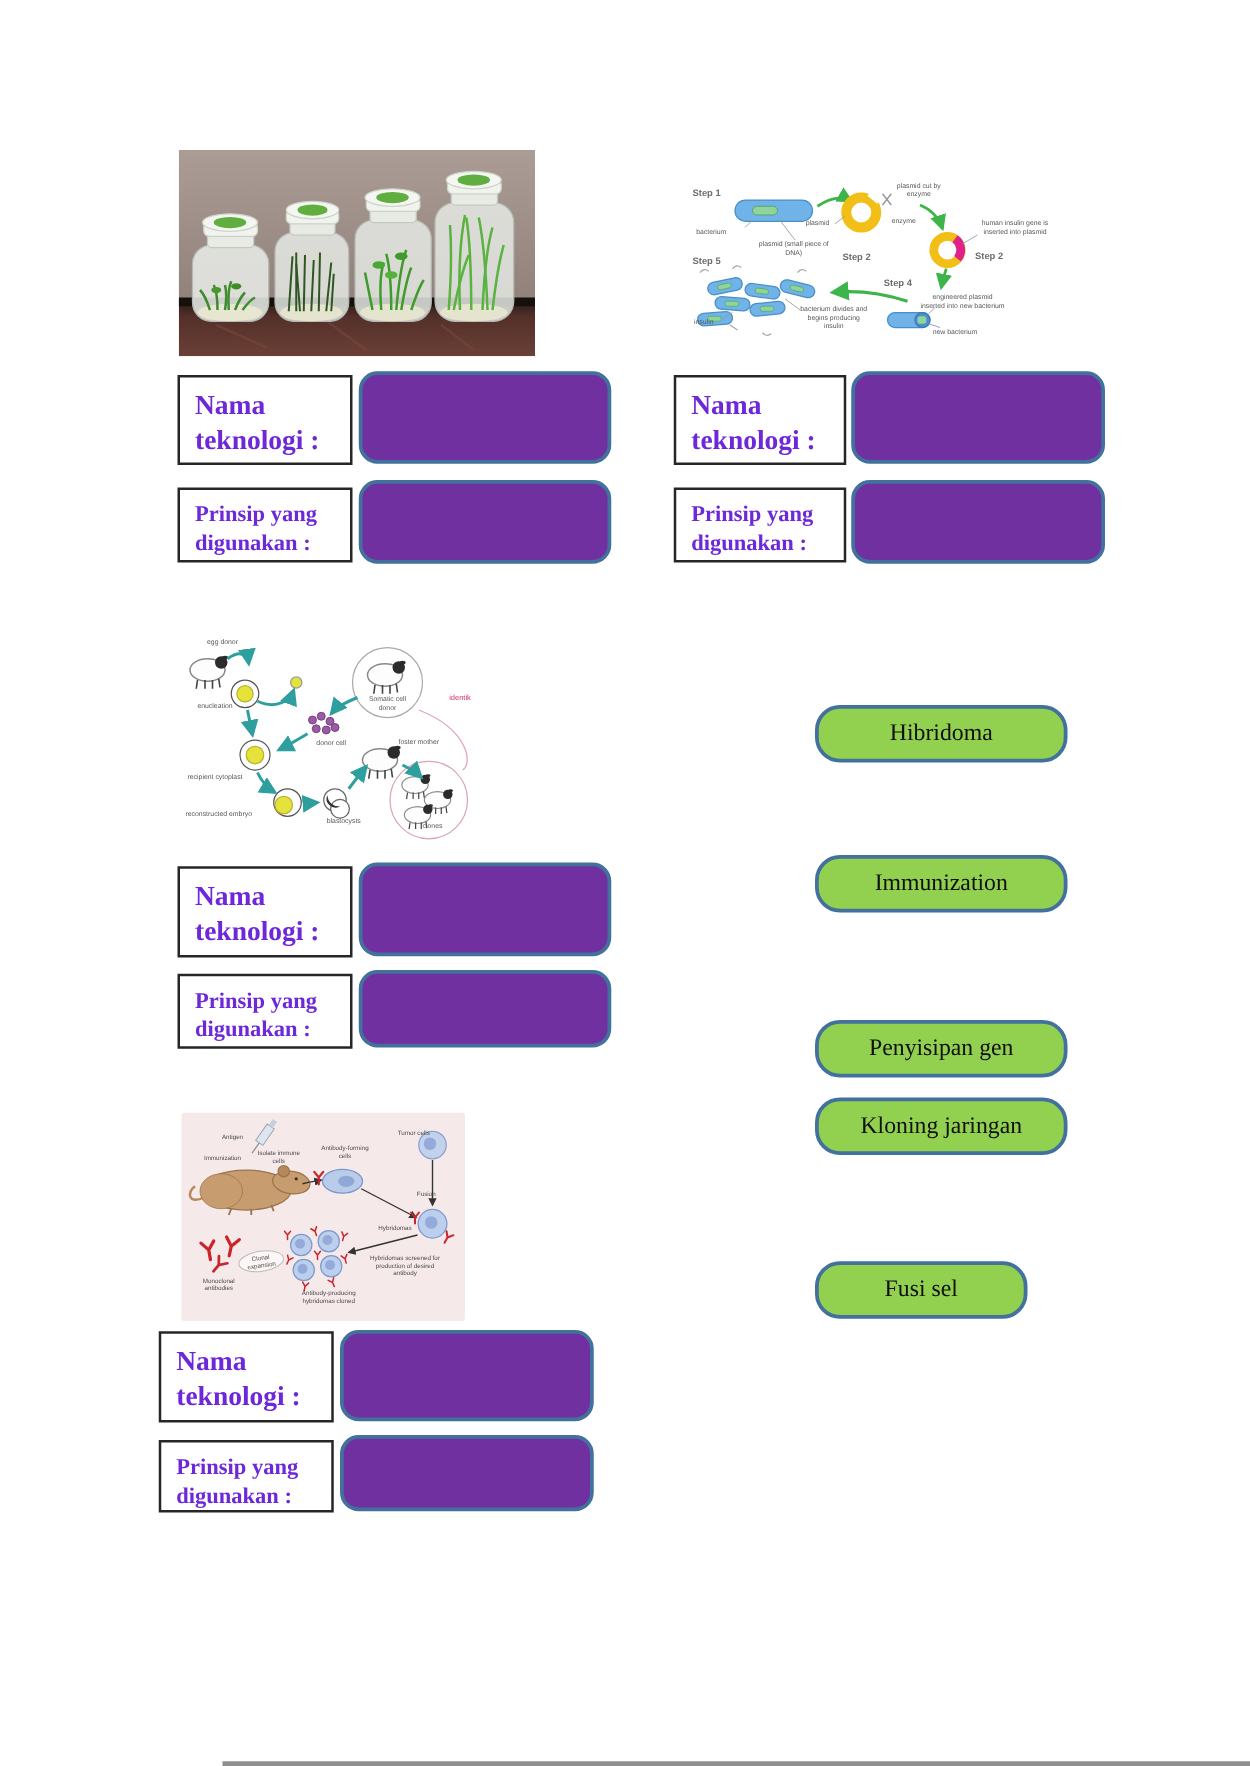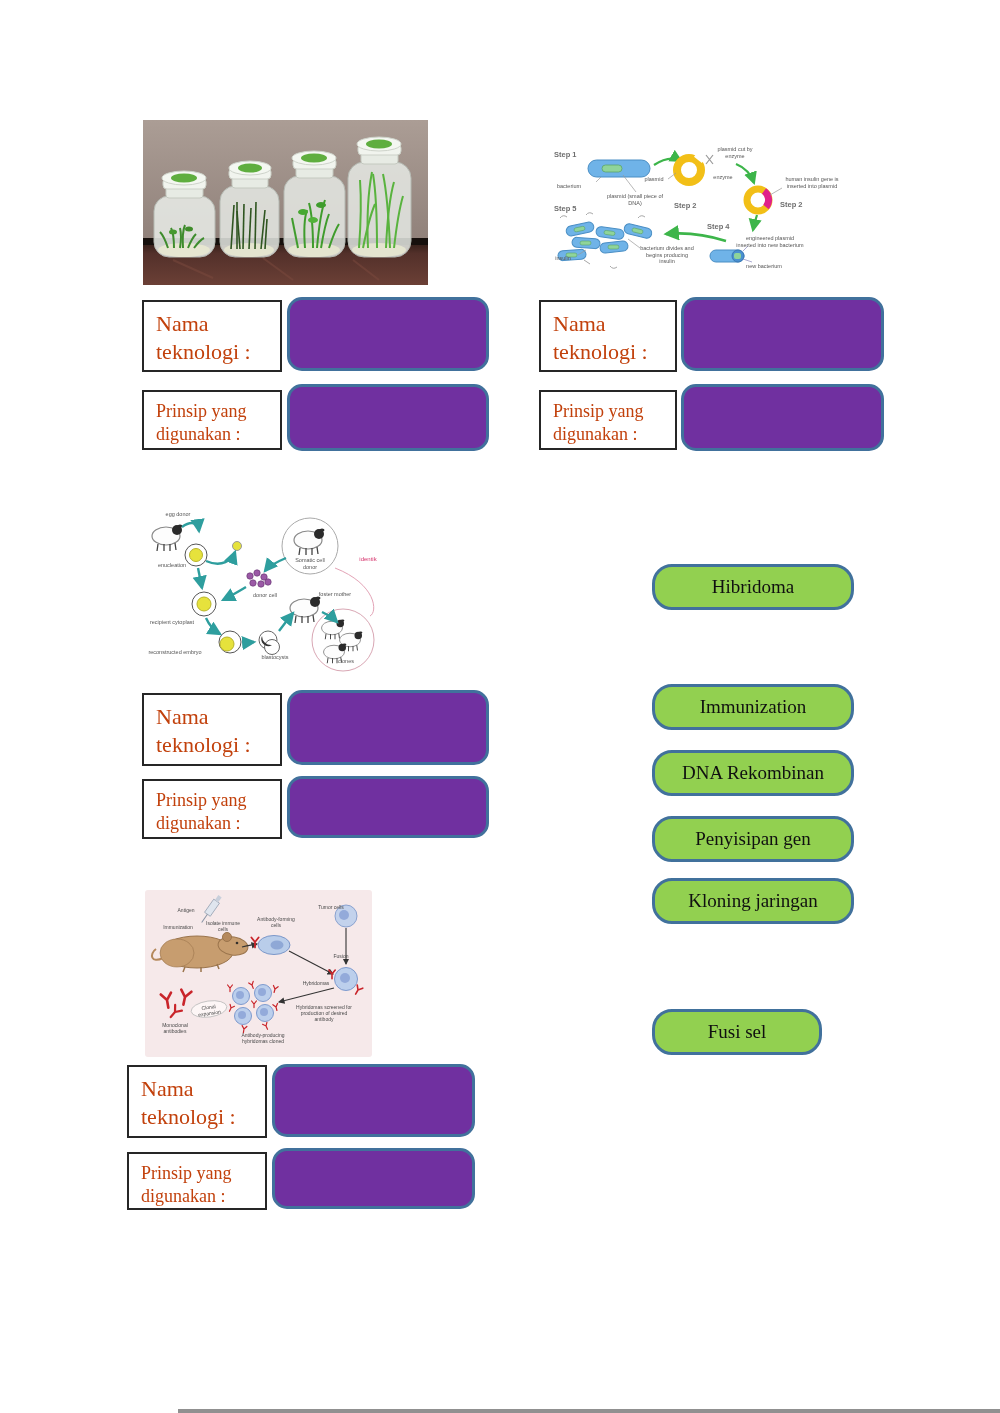--- a/index.html
+++ b/index.html
@@ -1,20 +1,20 @@
 <!DOCTYPE html>
 <html><head>
 <meta charset="utf-8">
 <style>
   html,body{margin:0;padding:0;background:#ffffff;}
   #page{position:relative;width:1000px;height:1413px;background:#ffffff;overflow:hidden;
         font-family:"Liberation Serif","DejaVu Serif",serif;color:#111;}
   .abs{position:absolute;box-sizing:border-box;}
-  .label-box{background:#ffffff;border:2px solid #262626;color:#c2410c;
-             padding:8px 6px 4px 12px;line-height:1.28;}
+  .label-box{background:#ffffff;border:2px solid #262626;color:#6d28d9;
+             padding:8px 6px 4px 12px;line-height:1.28;font-weight:bold;}
   .drop-zone{background:#7030A0;border:3px solid #41719C;border-radius:15px;}
   .answer-btn{background:#92D050;border:3px solid #41719C;border-radius:20px;
               display:flex;align-items:center;justify-content:center;
               font-size:19px;color:#101010;}
   .fig{position:absolute;}
   .fig-label{position:absolute;font-family:"Liberation Sans","DejaVu Sans",sans-serif;
              font-size:5.5px;line-height:1.2;color:#555;text-align:center;}
   .fig-step{position:absolute;font-family:"Liberation Sans","DejaVu Sans",sans-serif;
             font-size:7.5px;font-weight:bold;color:#6e6e6e;}
   .fig4-label{position:absolute;font-family:"Liberation Sans","DejaVu Sans",sans-serif;
@@ -354,19 +354,18 @@
     <div class="fig4-label" style="left:10px;top:132px;width:40px">Monoclonal antibodies</div>
   </div>
 
   <div class="label-box abs" style="left:127px;top:1065px;width:140px;height:73px;font-size:22px">Nama teknologi :</div>
   <div class="drop-zone abs" style="left:272px;top:1064px;width:203px;height:73px"></div>
   <div class="label-box abs" style="left:127px;top:1152px;width:140px;height:58px;font-size:18px">Prinsip yang digunakan :</div>
   <div class="drop-zone abs" style="left:272px;top:1148px;width:203px;height:61px"></div>
 
   <div class="answer-btn abs" style="left:652px;top:564px;width:202px;height:46px">Hibridoma</div>
   <div class="answer-btn abs" style="left:652px;top:684px;width:202px;height:46px">Immunization</div>
-  <div class="answer-btn abs" style="left:652px;top:750px;width:202px;height:46px">DNA Rekombinan</div>
   <div class="answer-btn abs" style="left:652px;top:816px;width:202px;height:46px">Penyisipan gen</div>
   <div class="answer-btn abs" style="left:652px;top:878px;width:202px;height:46px">Kloning jaringan</div>
   <div class="answer-btn abs" style="left:652px;top:1009px;width:170px;height:46px">Fusi sel</div>
 
   <div class="abs" style="left:178px;top:1409px;width:822px;height:4px;background:#555;opacity:.65"></div>
 </div>
 
 </body></html>

